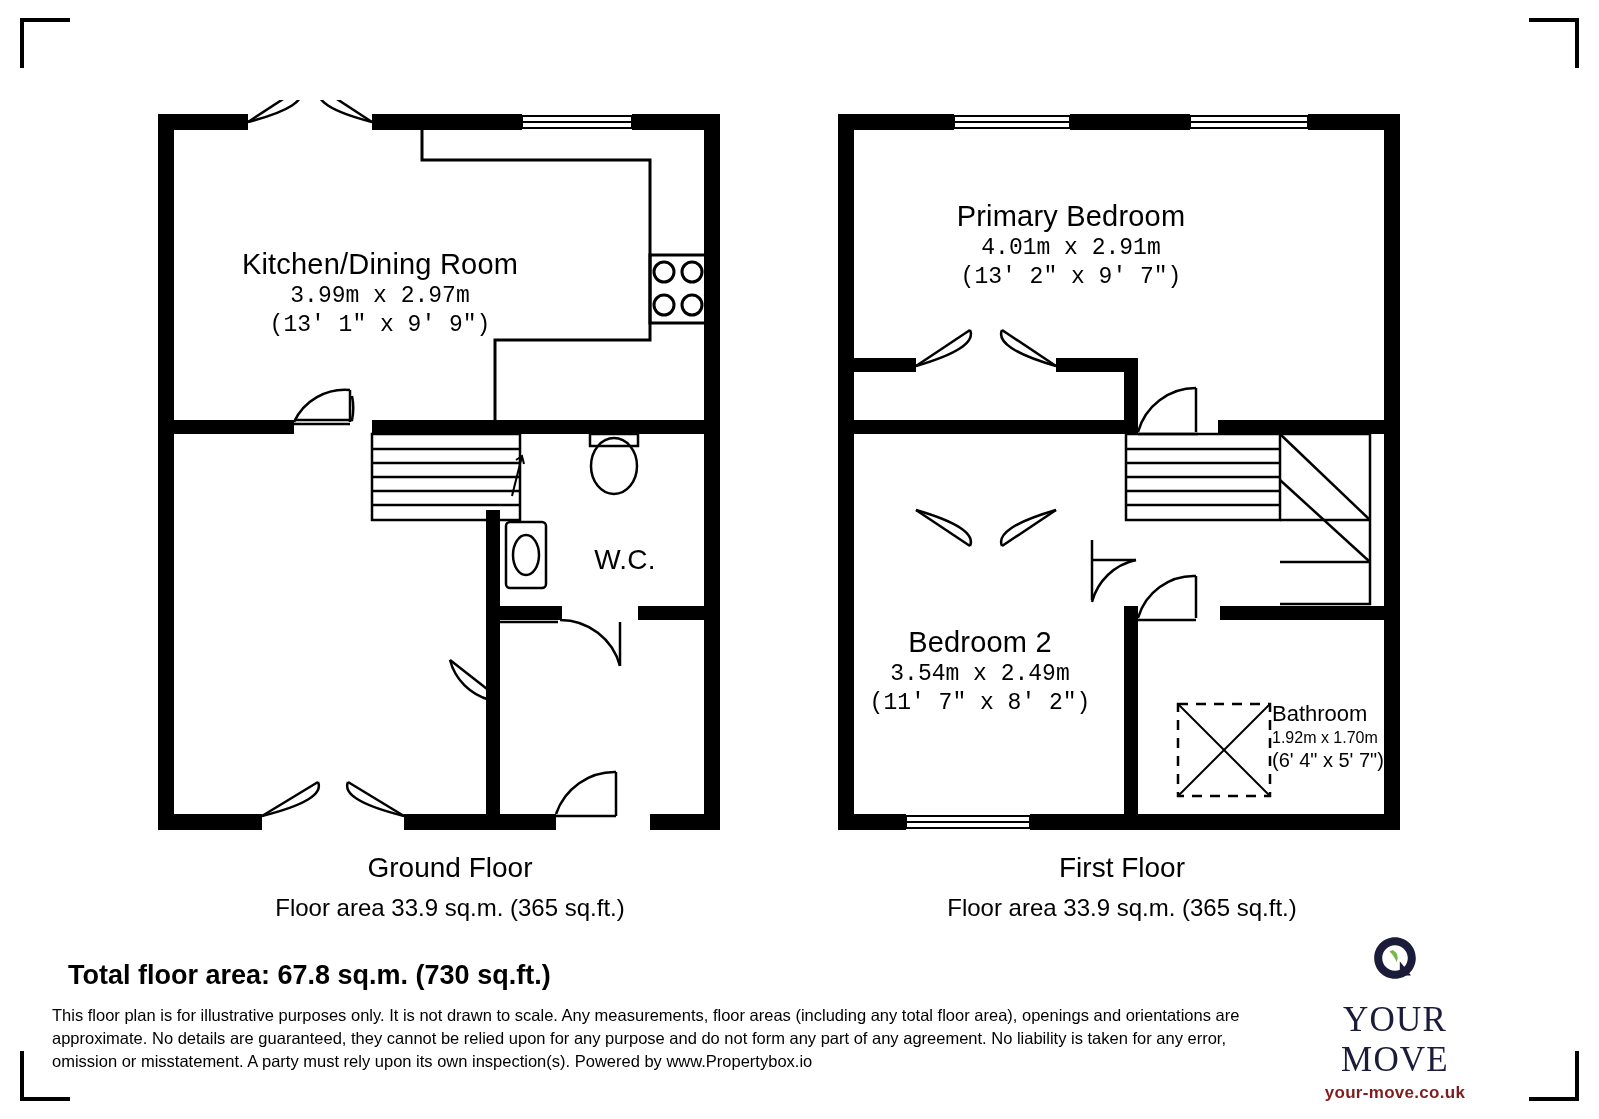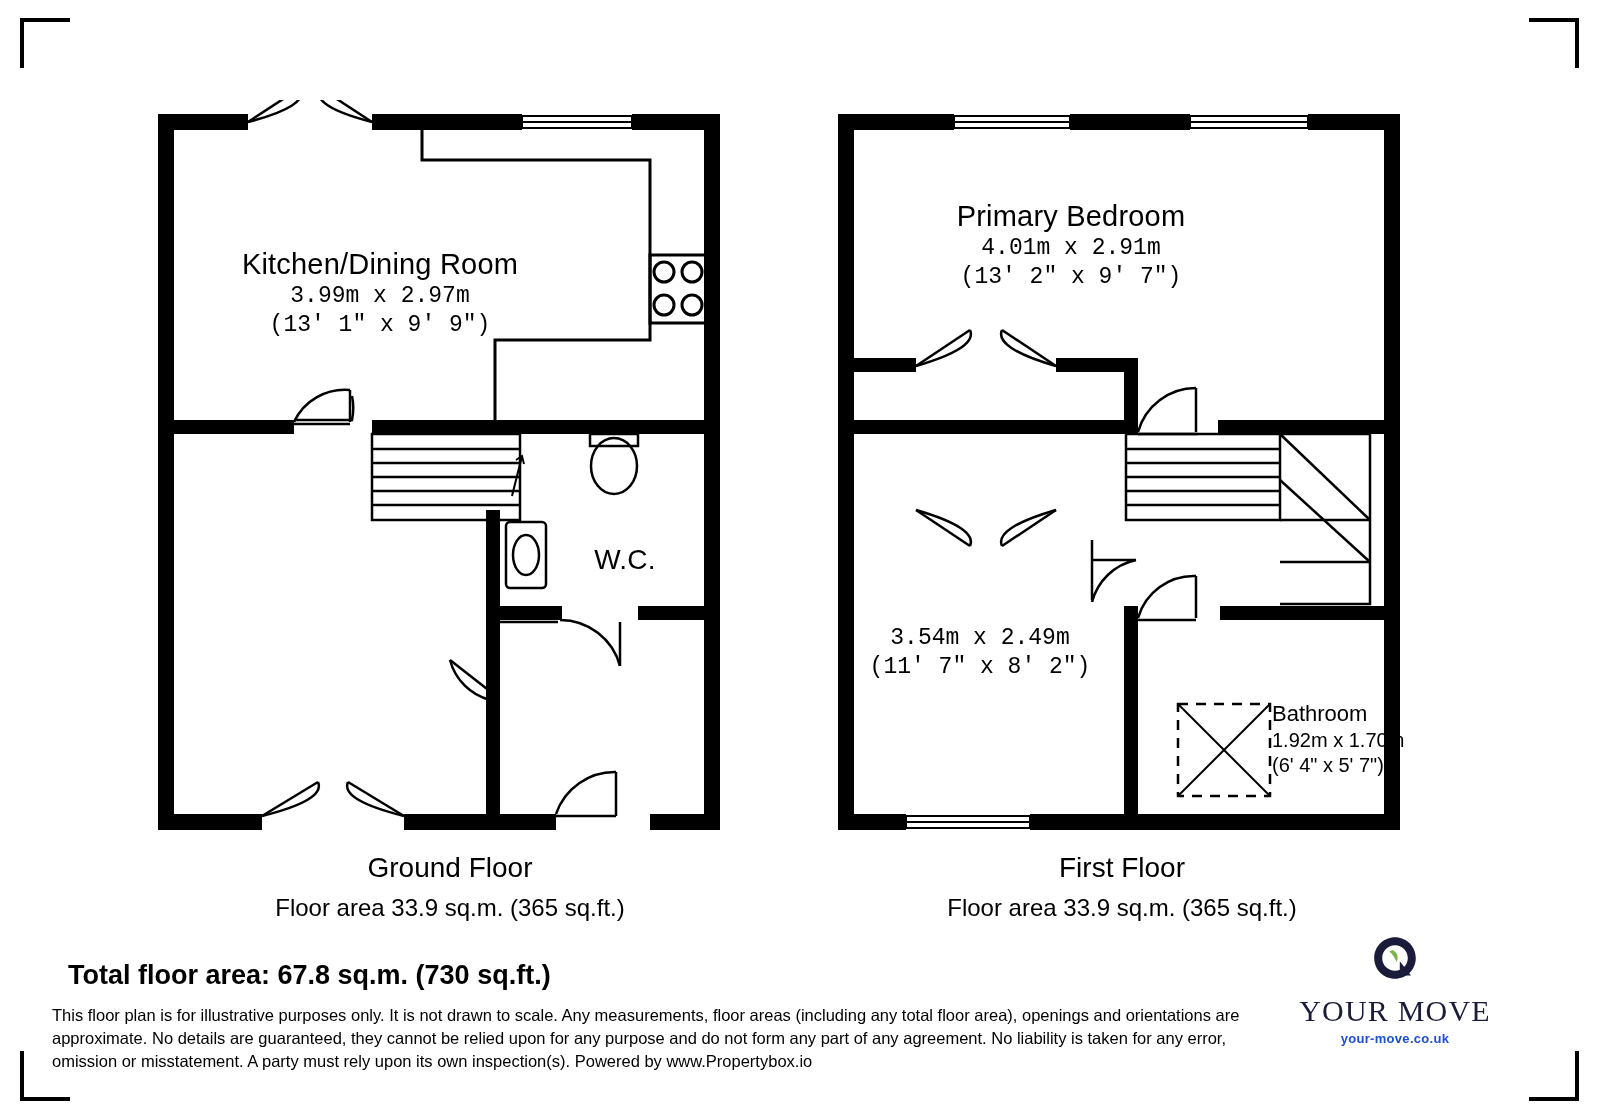--- a/index.html
+++ b/index.html
@@ -77,29 +77,29 @@
   }
   .brand {
     position: absolute;
     right: 104px;
     top: 934px;
     width: 200px;
     text-align: center;
   }
   .brand-name {
     font-family: "Liberation Serif", serif;
-    font-size: 30px;
+    font-size: 35px;
     letter-spacing: 1.2px;
     color: #1b1b3a;
-    margin-top: 8px;
+    margin-top: 14px;
   }
   .brand-url {
-    font-size: 13px;
+    font-size: 17px;
     font-weight: bold;
-    color: #1d4ed8;
+    color: #7f1d1d;
     letter-spacing: .3px;
     margin-top: 3px;
   }
   .brand-logo { height: 48px; }
   .bathroom-label {
     position: absolute;
     text-align: left;
     line-height: 1.25;
     font-size: 21px;
     white-space: nowrap;
@@ -330,27 +330,28 @@
     </svg>
   </div>
 
   <div class="label" style="left:821px; top:198px; width:500px;text-align:center;">
     <div class="room-name">Primary Bedroom</div>
     <div class="room-dim">4.01m x 2.91m</div>
     <div class="room-dim">(13' 2" x 9' 7")</div>
   </div>
 
   <div class="label" style="left:790px; top:624px; width:380px;">
+    <div class="room-name">Bedroom 2</div>
     <div class="room-dim">3.54m x 2.49m</div>
     <div class="room-dim">(11' 7" x 8' 2")</div>
   </div>
 
   <div class="bathroom-label" style="left:1272px; top:700px;">
     <div style="font-size:22px;">Bathroom</div>
-    <div style="font-size:20px;">1.92m x 1.70m</div>
+    <div style="font-size:16px;">1.92m x 1.70m</div>
     <div style="font-size:20px;">(6' 4" x 5' 7")</div>
   </div>
 
   <div class="floor-title" style="left:822px; top:852px;">First Floor</div>
   <div class="floor-area" style="left:822px; top:894px;">Floor area 33.9 sq.m. (365 sq.ft.)</div>
 
   <div class="total-area">Total floor area: 67.8 sq.m.  (730 sq.ft.)</div>
   <div class="disclaimer">This floor plan is for illustrative purposes only. It is not drawn to scale. Any measurements, floor areas (including any total floor area), openings and orientations are approximate. No details are guaranteed, they cannot be relied upon for any purpose and do not form any part of any agreement. No liability is taken for any error, omission or misstatement. A party must rely upon its own inspection(s). Powered by www.Propertybox.io</div>
 
   <div class="brand">

